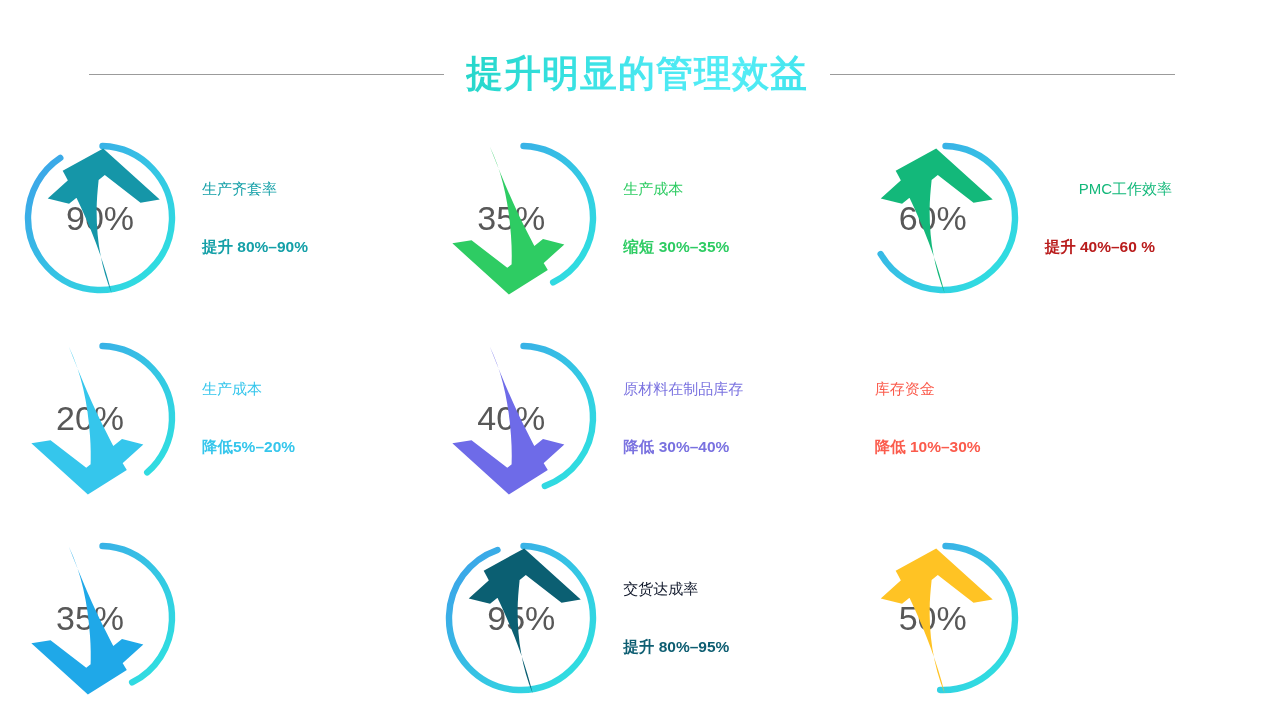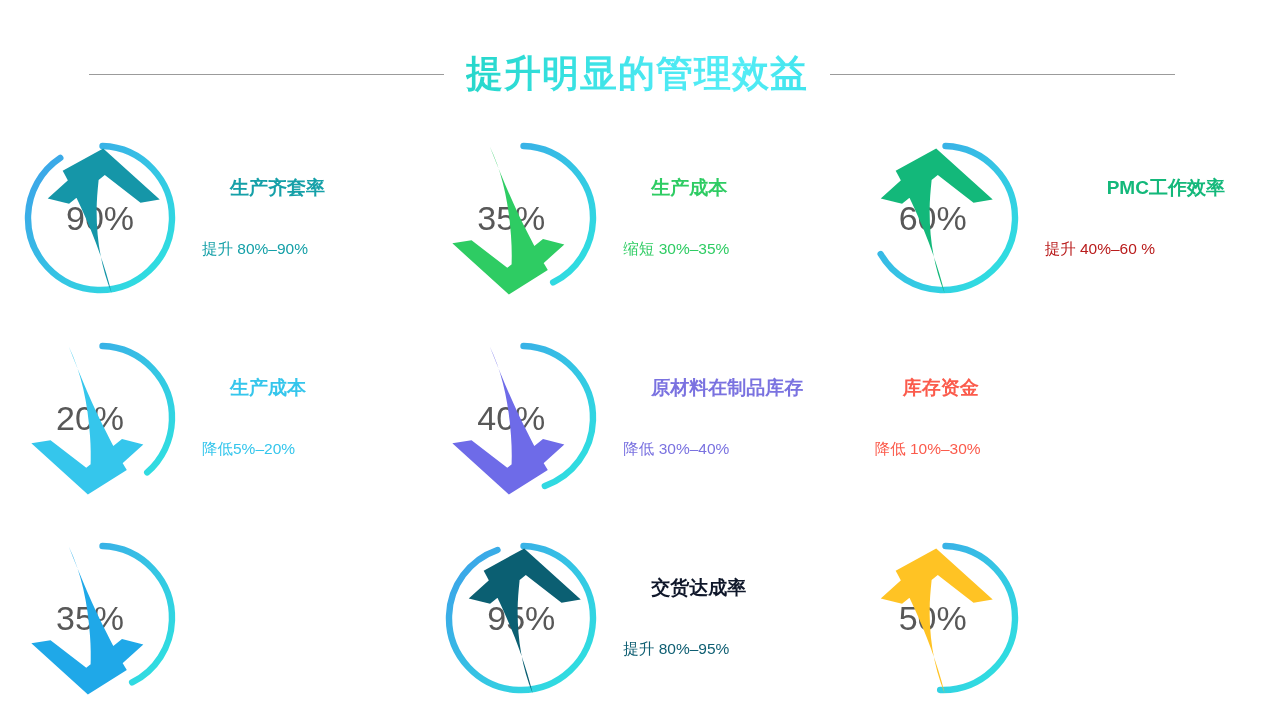--- a/index.html
+++ b/index.html
@@ -106,30 +106,29 @@
 
   
   .labels {
     margin-left: 22px;
     display: flex;
     flex-direction: column;
     justify-content: center;
     align-items: flex-start;
   }
   .lab-title {
-    font-size: 19px;
-    font-weight: bold;
+    font-size: 15px;
+    font-weight: normal;
     white-space: nowrap;
     line-height: 1.2;
-    margin-left: 28px;
   }
   .lab-sub {
     margin-top: 40px;
     font-size: 15.5px;
-    font-weight: normal;
+    font-weight: bold;
     white-space: nowrap;
     line-height: 1.2;
   }
 
   
   .shift-left .ring-center { transform: translateX(-10px); }
 </style>
 </head>
 <body>
 

